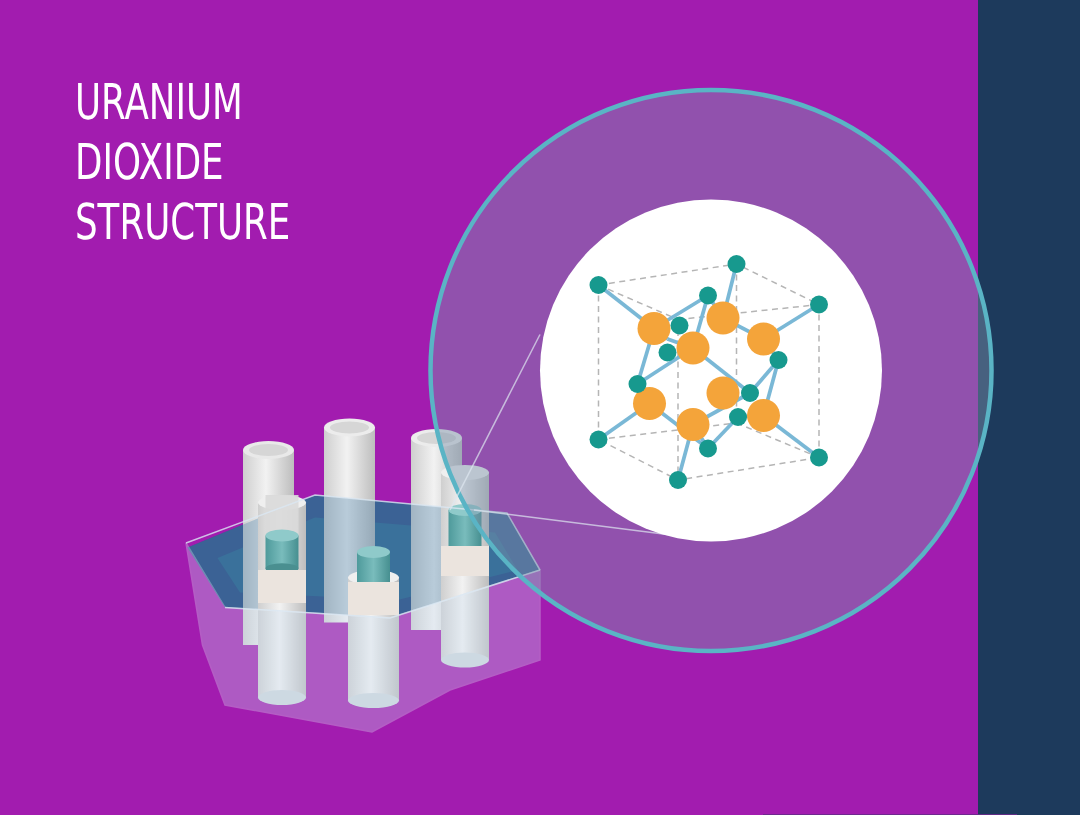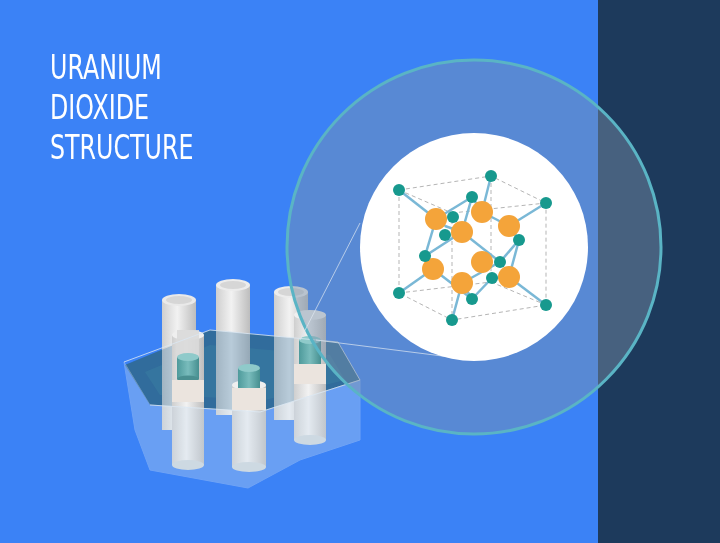--- a/index.html
+++ b/index.html
@@ -1,17 +1,17 @@
 <!DOCTYPE html>
 <html><head>
   <meta charset="utf-8">
   <style>
     html, body { margin: 0; padding: 0; }
     body { width: 720px; height: 543px; overflow: hidden; background: #1d3a5c; font-family: "Liberation Sans", sans-serif; }
-    .stage { position: relative; width: 598px; height: 543px; background: #3b82f6; }
+    .stage { position: relative; width: 652px; height: 543px; background: #a21caf; }
     .title { position: absolute; left: 50px; top: 48px; color: #ffffff; font-family: "DejaVu Sans", sans-serif; font-size: 33px; line-height: 40px; letter-spacing: 0px; transform: scaleX(0.72); transform-origin: left top; font-weight: normal; }
     .title div { white-space: nowrap; }
     svg.art { position: absolute; left: 0; top: 0; }
   </style>
 </head>
 <body>
 
 <div class="stage">
   <div class="title">
     <div>URANIUM</div>

